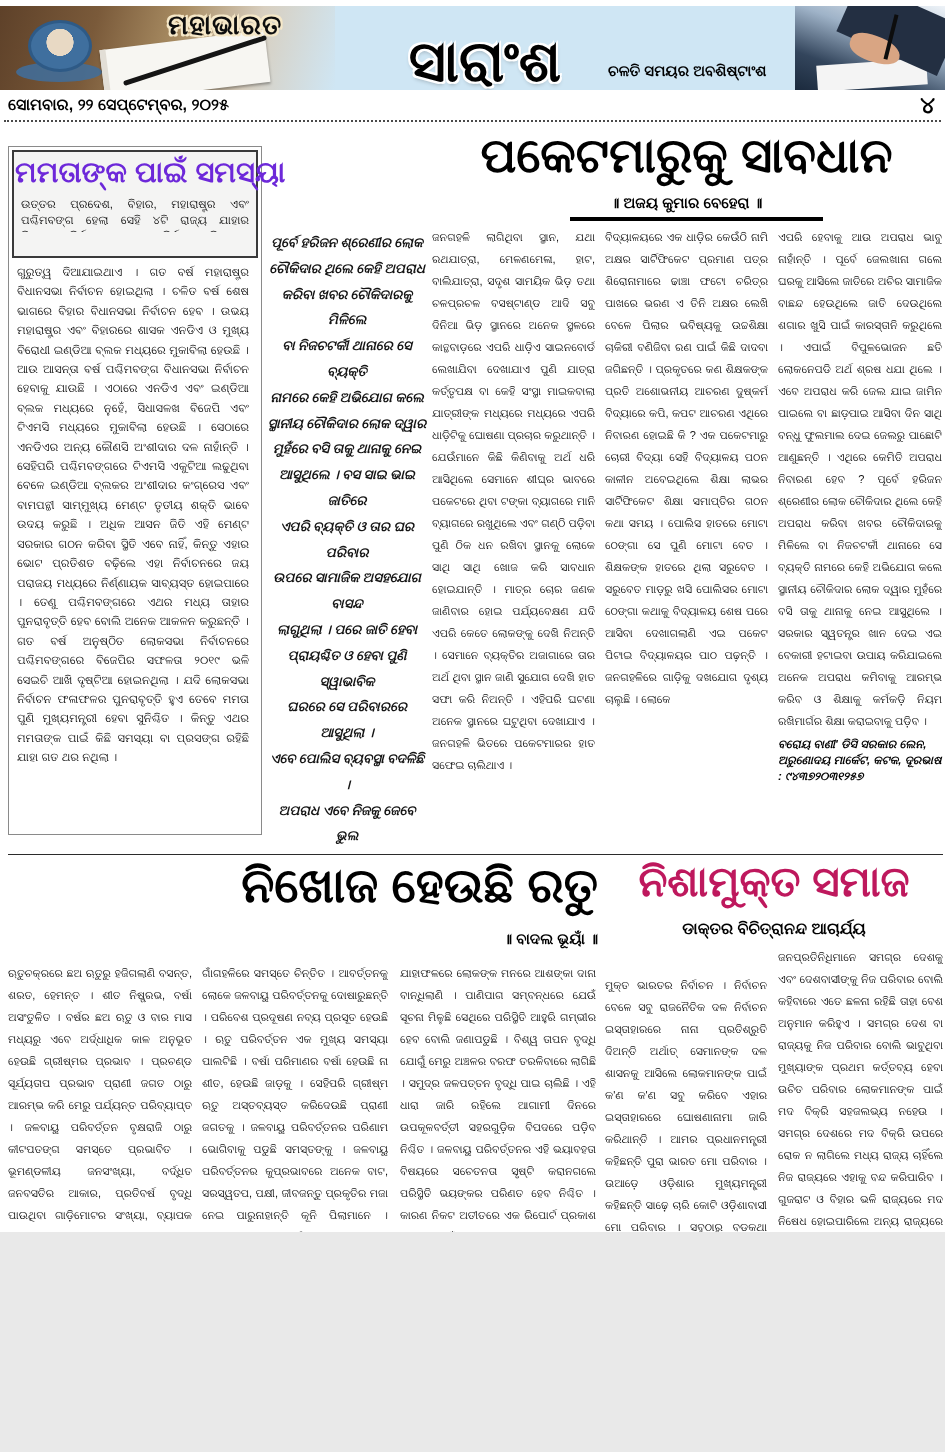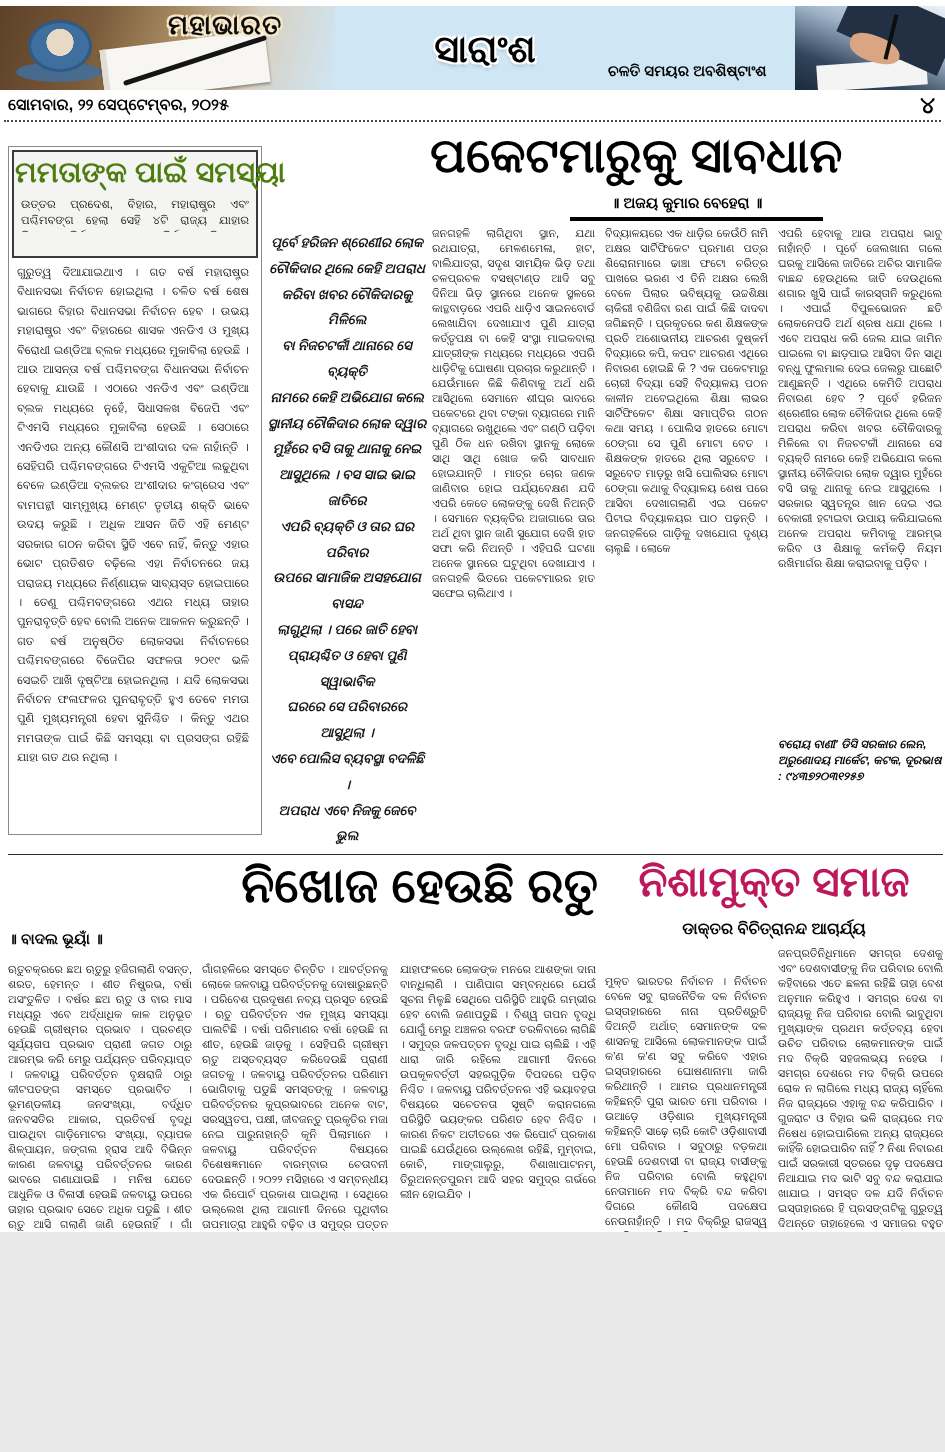--- a/index.html
+++ b/index.html
@@ -17,62 +17,62 @@
       transform:rotate(-7deg);box-shadow:0 2px 3px rgba(0,0,0,.35);border-left:6px solid #e2ded6;}
   .pen{position:absolute;left:120px;top:52px;width:150px;height:5px;background:#151515;transform:rotate(-18deg);border-radius:3px;}
   .photo-right{position:absolute;right:0;top:0;width:150px;height:84px;
       background:linear-gradient(200deg,#eef3f8 0%,#9fb3c8 38%,#33455c 72%,#1b2a3d 100%);}
   .paper{position:absolute;right:18px;bottom:2px;width:110px;height:26px;background:#f4f4f4;transform:rotate(-4deg);}
   .sleeve{position:absolute;right:-8px;top:-6px;width:110px;height:56px;background:#232f42;transform:rotate(24deg);}
   .hand{position:absolute;right:44px;top:30px;width:52px;height:26px;border-radius:40% 60% 50% 50%;background:#d9a583;transform:rotate(18deg);}
   .pen2{position:absolute;right:52px;top:8px;width:4px;height:46px;background:#0d0d0d;transform:rotate(14deg);}
   .masthead-name{position:absolute;left:168px;top:4px;font-size:27px;font-weight:bold;color:#0d0d0d;letter-spacing:1px;
       text-shadow:-2px -2px 0 #f6e8c8,2px -2px 0 #f6e8c8,-2px 2px 0 #f6e8c8,2px 2px 0 #f6e8c8;}
-  .section-title{position:absolute;left:355px;top:22px;width:260px;text-align:center;font-size:38px;font-weight:bold;color:#000;
+  .section-title{position:absolute;left:355px;top:22px;width:260px;text-align:center;font-size:57px;font-weight:bold;color:#000;
       text-shadow:-2px -2px 0 #fff,2px -2px 0 #fff,-2px 2px 0 #fff,2px 2px 0 #fff,0 3px 4px rgba(0,0,0,.25);}
   .section-subtitle{position:absolute;left:608px;top:56px;font-size:15px;font-weight:bold;color:#000;}
 
   
   .dateline{position:absolute;left:8px;top:96px;font-size:16px;font-weight:bold;color:#000;}
   .pagenum{position:absolute;right:10px;top:92px;font-size:23px;font-weight:bold;color:#000;}
   .dotted-rule{position:absolute;left:4px;top:120px;width:937px;border-top:2px dotted #4a4a4a;height:0;}
 
   
-  .col{position:absolute;font-size:11px;line-height:15px;text-align:justify;overflow:hidden;color:#101010;}
+  .col{position:absolute;font-size:11px;line-height:22px;text-align:justify;overflow:hidden;color:#101010;}
   .rule{position:absolute;background:#000;}
 
   
   .mamata-box{position:absolute;left:8px;top:146px;width:252px;height:687px;border:1px solid #8a8a8a;background:#fff;}
   .mamata-head-box{position:absolute;left:3px;top:3px;width:240px;height:104px;border:2px solid #3a3a3a;background:#f4f4f3;padding:0 1px;}
-  .mamata-headline{margin-top:4px;text-align:center;font-size:29px;font-weight:bold;white-space:nowrap;color:#4d7c0f;}
+  .mamata-headline{margin-top:4px;text-align:center;font-size:29px;font-weight:bold;white-space:nowrap;color:#6d28d9;}
   .mamata-lead{margin:6px 6px 0 6px;font-size:11.5px;line-height:16px;text-align:justify;overflow:hidden;height:36px;}
   .mamata-body{position:absolute;left:8px;top:116px;width:232px;height:560px;font-size:11.5px;line-height:19.4px;
       text-align:justify;overflow:hidden;}
 
   
-  .pocket-headline{position:absolute;left:430px;top:128px;width:513px;text-align:left;font-size:48px;font-weight:bold;
+  .pocket-headline{position:absolute;left:430px;top:128px;width:513px;text-align:center;font-size:48px;font-weight:bold;
       white-space:nowrap;color:#000;}
   .pocket-byline{position:absolute;left:430px;top:194px;width:513px;text-align:center;font-size:15px;font-weight:bold;color:#000;}
   .pocket-rule{left:570px;top:217px;width:253px;height:4px;}
   .pullquote{position:absolute;left:266px;top:230px;width:162px;height:618px;overflow:hidden;
       font-family:"Liberation Serif", serif;font-style:italic;font-weight:600;font-size:13.5px;line-height:25.8px;
       text-align:center;white-space:pre-line;color:#141414;}
   .pocket-col1{left:432px;top:226px;width:163px;height:640px;}
   .pocket-col2{left:605px;top:226px;width:163px;height:648px;}
   .pocket-col3{left:778px;top:226px;width:164px;height:505px;}
   .pocket-address{position:absolute;left:778px;top:736px;width:164px;font-size:11.5px;line-height:16px;font-weight:bold;
       font-style:italic;text-align:left;color:#000;}
 
   
   .section-rule{left:8px;top:854px;width:935px;height:1px;background:#2b2b2b;}
 
   
   .ritu-headline{position:absolute;left:8px;top:858px;width:590px;text-align:right;font-size:48px;font-weight:bold;
       white-space:nowrap;color:#000;}
-  .ritu-byline{position:absolute;left:8px;top:930px;width:590px;text-align:left;font-size:15px;font-weight:bold;color:#000;}
+  .ritu-byline{position:absolute;left:8px;top:930px;width:590px;text-align:right;font-size:15px;font-weight:bold;color:#000;}
   .ritu-col1{left:8px;top:962px;width:184px;height:488px;}
   .ritu-col2{left:202px;top:962px;width:186px;height:488px;}
   .ritu-col3{left:400px;top:962px;width:196px;height:428px;}
   .ritu-signature{position:absolute;left:400px;top:1392px;width:196px;font-size:11.5px;line-height:15.5px;font-weight:bold;
       text-align:right;white-space:pre-line;color:#000;}
 
   
   .nisha-headline{position:absolute;left:605px;top:858px;width:338px;text-align:center;font-size:42px;font-weight:bold;
       white-space:nowrap;color:#be185d;}
   .nisha-byline{position:absolute;left:605px;top:920px;width:338px;text-align:center;font-size:16px;font-weight:bold;color:#000;}

